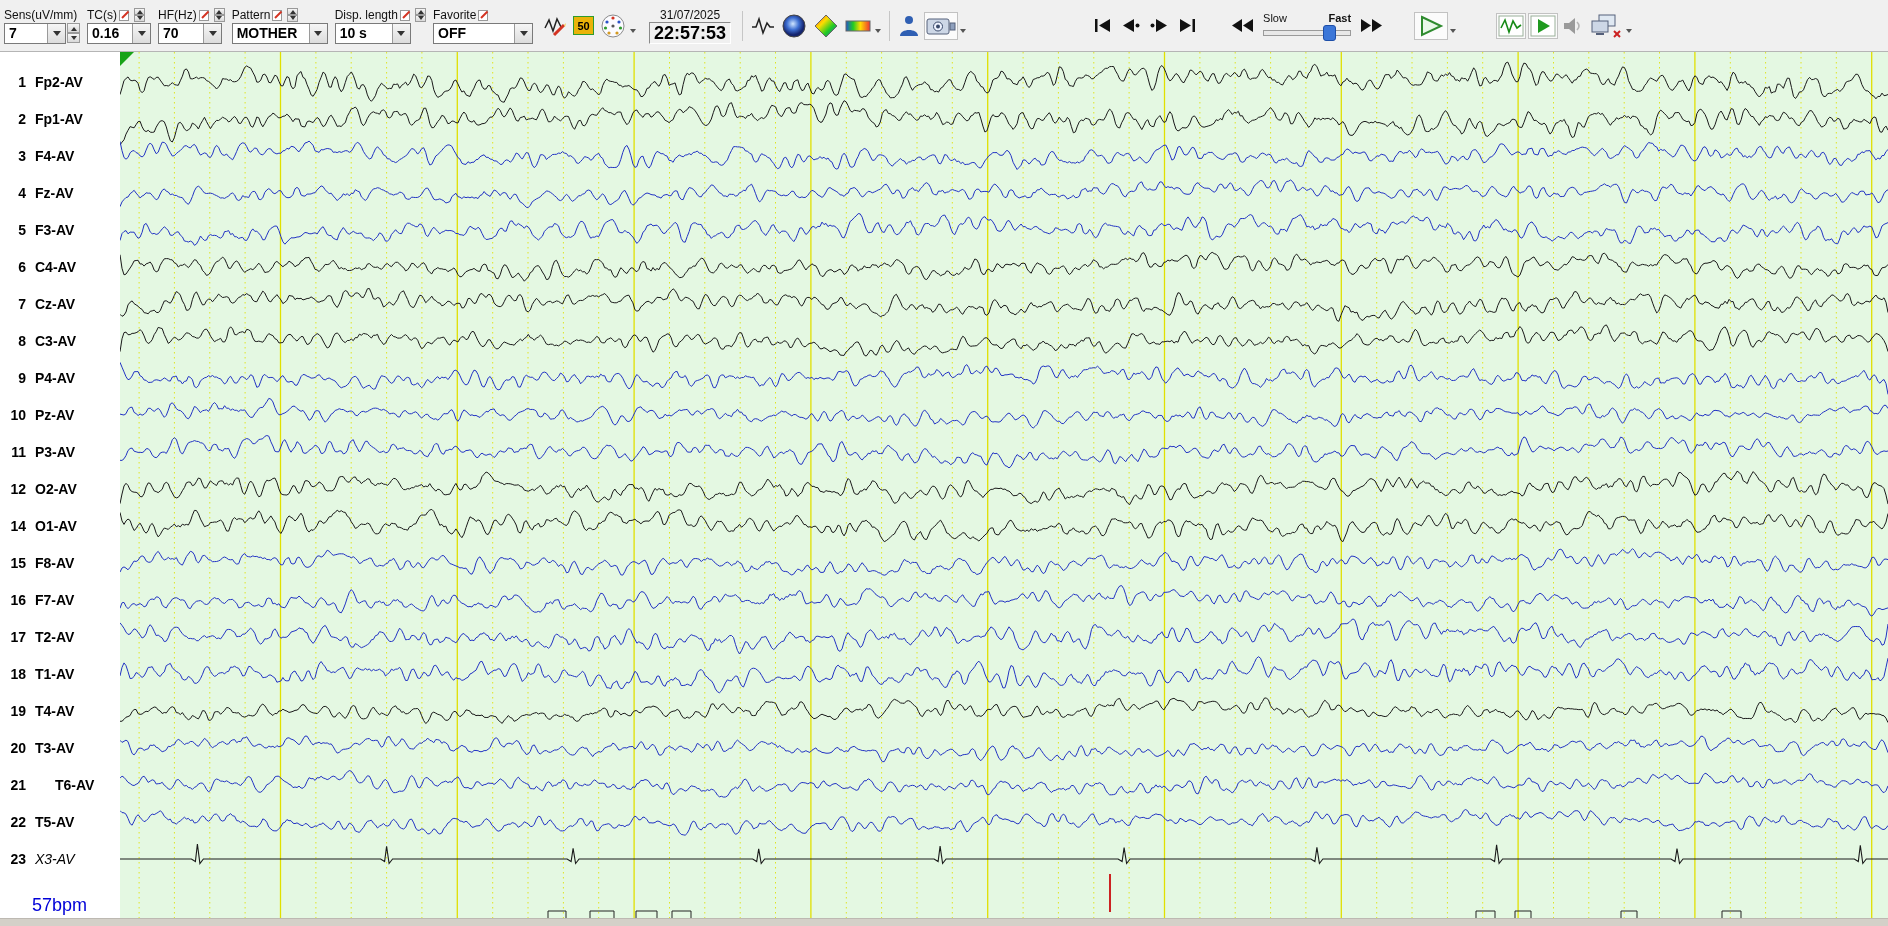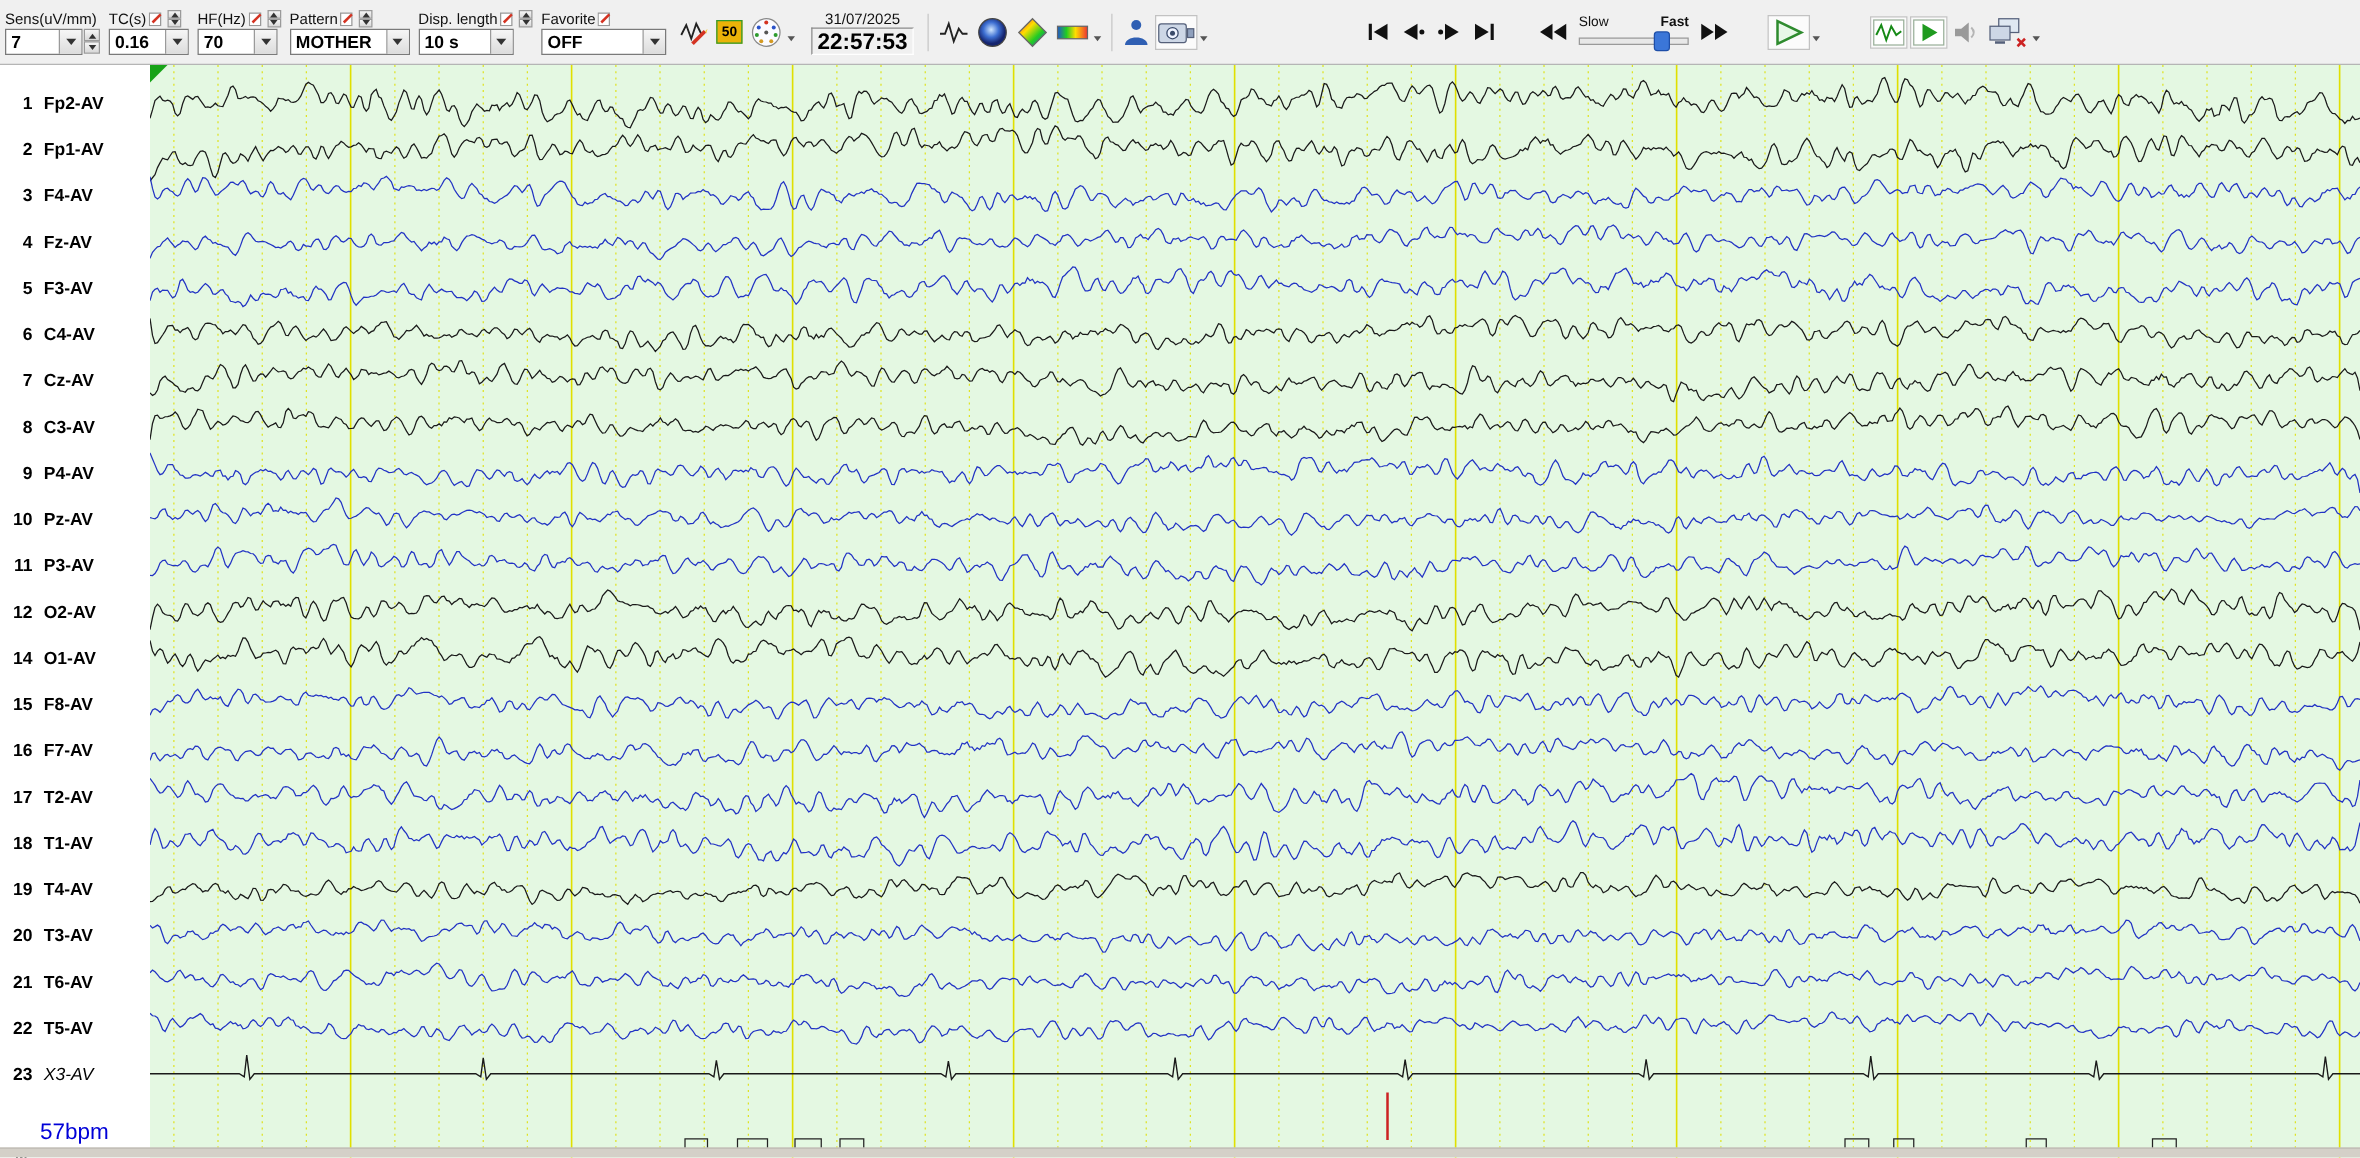--- a/index.html
+++ b/index.html
@@ -465,21 +465,21 @@
           <span class="ch-lab">T1-AV</span>
         </div>
         <div class="ch-row" style="top: 649px;">
           <span class="ch-num">19</span>
           <span class="ch-lab">T4-AV</span>
         </div>
         <div class="ch-row" style="top: 686px;">
           <span class="ch-num">20</span>
           <span class="ch-lab">T3-AV</span>
         </div>
-        <div class="ch-row" style="top: 723px;">
+        <div class="ch-row" style="top: 723px; gap: 20px;">
           <span class="ch-num">21</span>
           <span class="ch-lab">T6-AV</span>
         </div>
         <div class="ch-row" style="top: 760px;">
           <span class="ch-num">22</span>
           <span class="ch-lab">T5-AV</span>
         </div>
         <div class="ch-row it" style="top: 797px;">
           <span class="ch-num">23</span>
           <span class="ch-lab">X3-AV</span>

